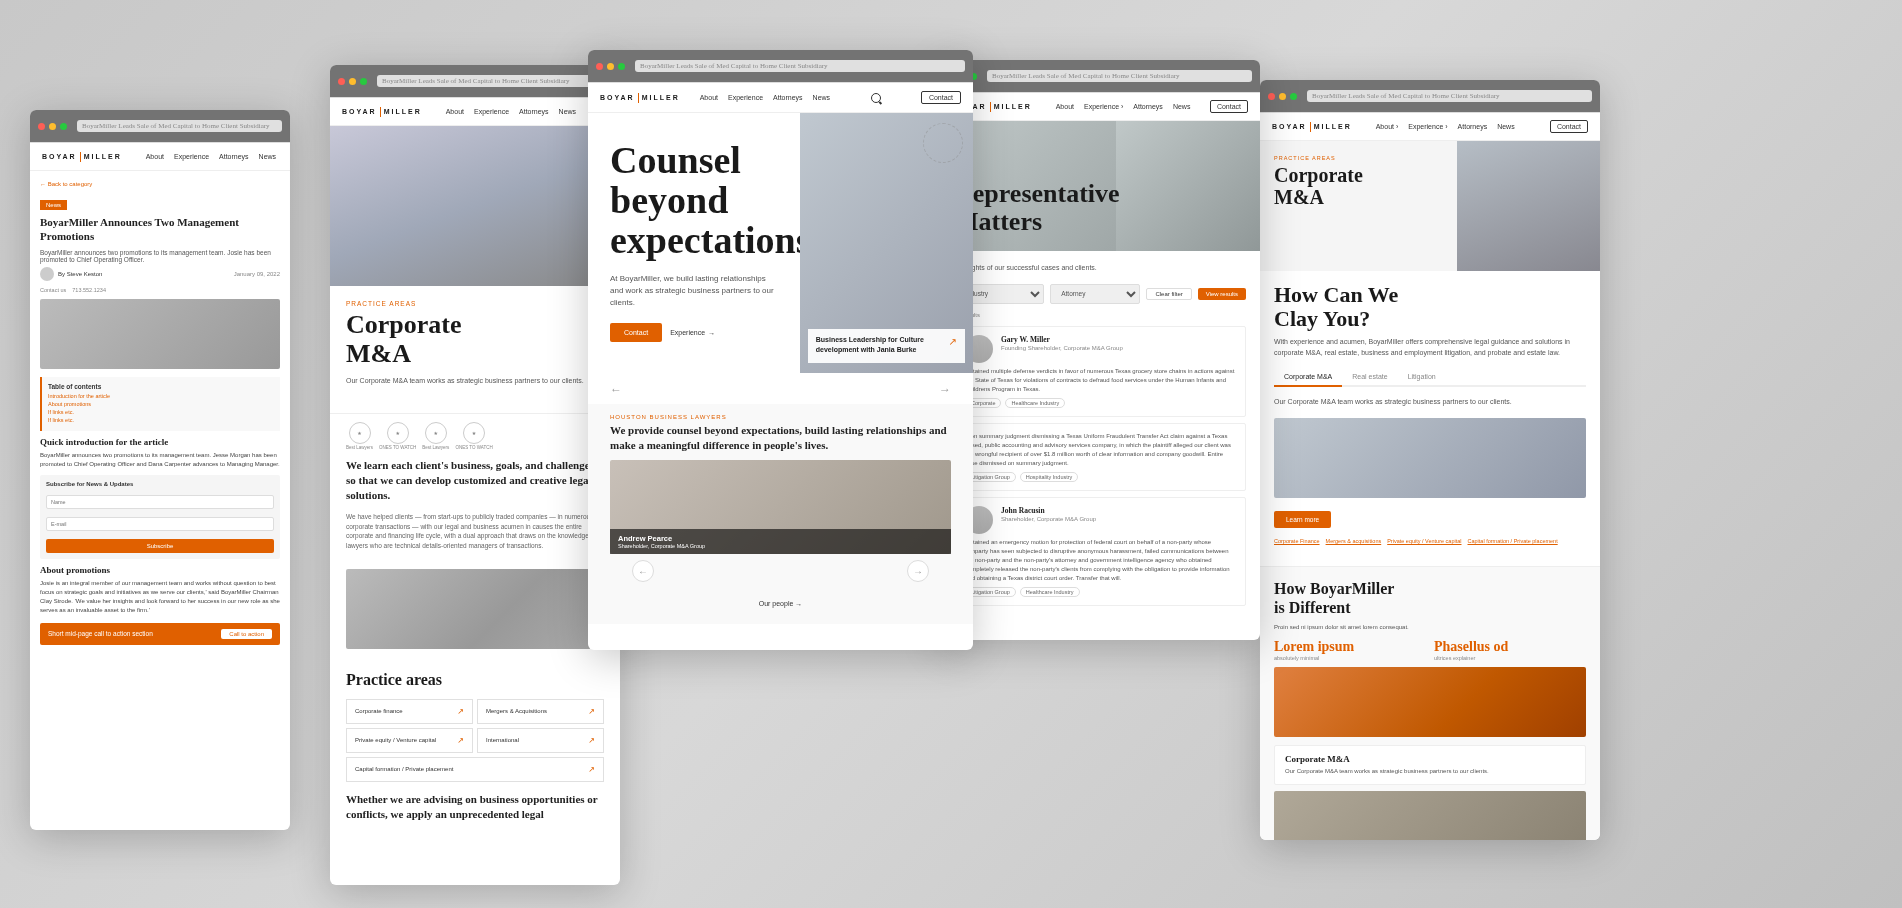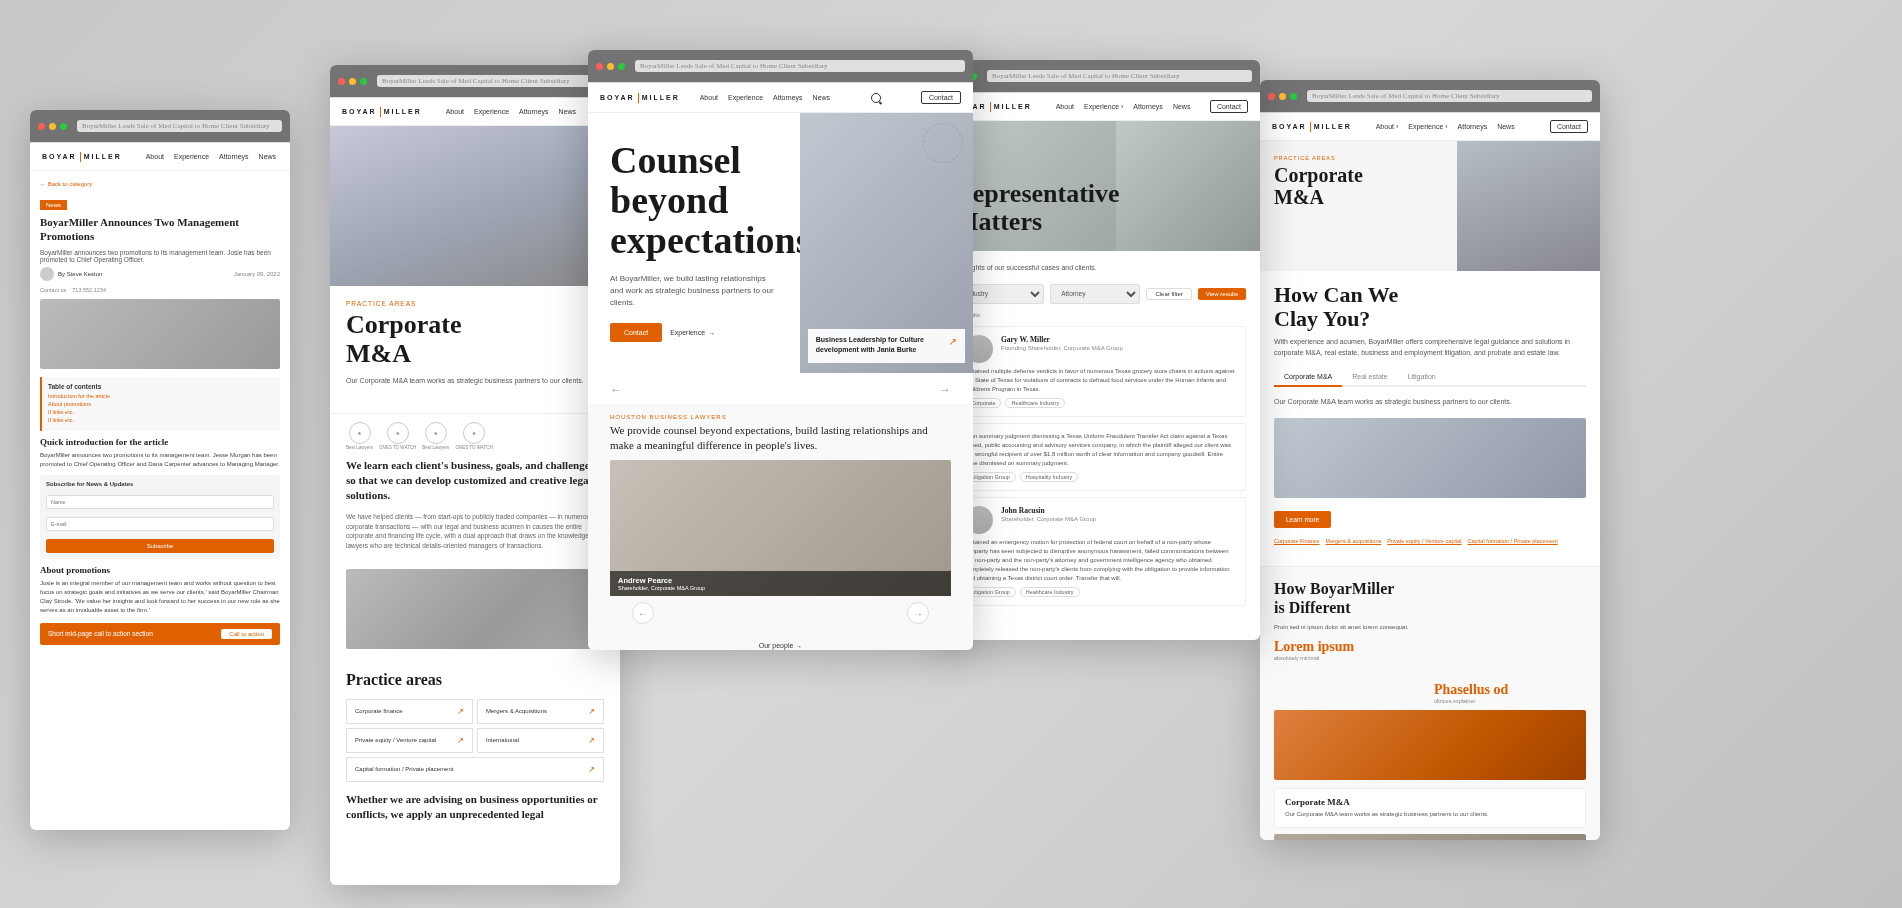--- a/index.html
+++ b/index.html
@@ -474,29 +474,29 @@
     .carousel-arrow {
       font-size: 12px;
       color: #999;
     }
     .hero-mid-section {
       padding: 10px 22px 14px;
       background: #f9f9f9;
     }
     .hero-mid-headline {
       font-size: 11px;
-      font-weight: normal;
+      font-weight: bold;
       color: #222;
       line-height: 1.4;
       margin-bottom: 6px;
       font-family: Georgia, serif;
     }
     .hero-attorneys-img {
       width: 100%;
-      height: 136px;
+      height: 94px;
       background: linear-gradient(135deg, #c8c0b8 0%, #a0988c 100%);
       border-radius: 2px;
       position: relative;
     }
     .hero-attorney-label {
       position: absolute;
       bottom: 0;
       left: 0;
       right: 0;
       background: rgba(0,0,0,0.6);
@@ -1244,21 +1244,21 @@
         <span>How BoyarMiller</span><br>
         <span>is Different</span>
       </div>
       <div class="how-bm-text">Proin sed ni ipsum dolor sit amet lorem consequat.</div>
       <div style="display:flex;gap:8px;margin-bottom:6px;">
         <div style="flex:1;">
           <div style="font-size:14px;font-weight:bold;color:#e06000;font-family:Georgia,serif;">Lorem ipsum</div>
           <div style="font-size:5.5px;color:#888;font-family:Arial,sans-serif;">absolutely minimal</div>
         </div>
         <div style="flex:1;">
-          <div style="font-size:14px;font-weight:bold;color:#e06000;font-family:Georgia,serif;margin-top:43px;">Phasellus od</div>
+          <div style="font-size:14px;font-weight:bold;color:#e06000;font-family:Georgia,serif;">Phasellus od</div>
           <div style="font-size:5.5px;color:#888;font-family:Arial,sans-serif;">ultrices explainer</div>
         </div>
       </div>
       <div class="how-help-img"></div>
       <div class="how-help-card">
         <div class="how-help-card-title">Corporate M&amp;A</div>
         <div class="how-help-card-text">Our Corporate M&amp;A team works as strategic business partners to our clients.</div>
       </div>
       <div class="how-bm-img"></div>
     </div>

